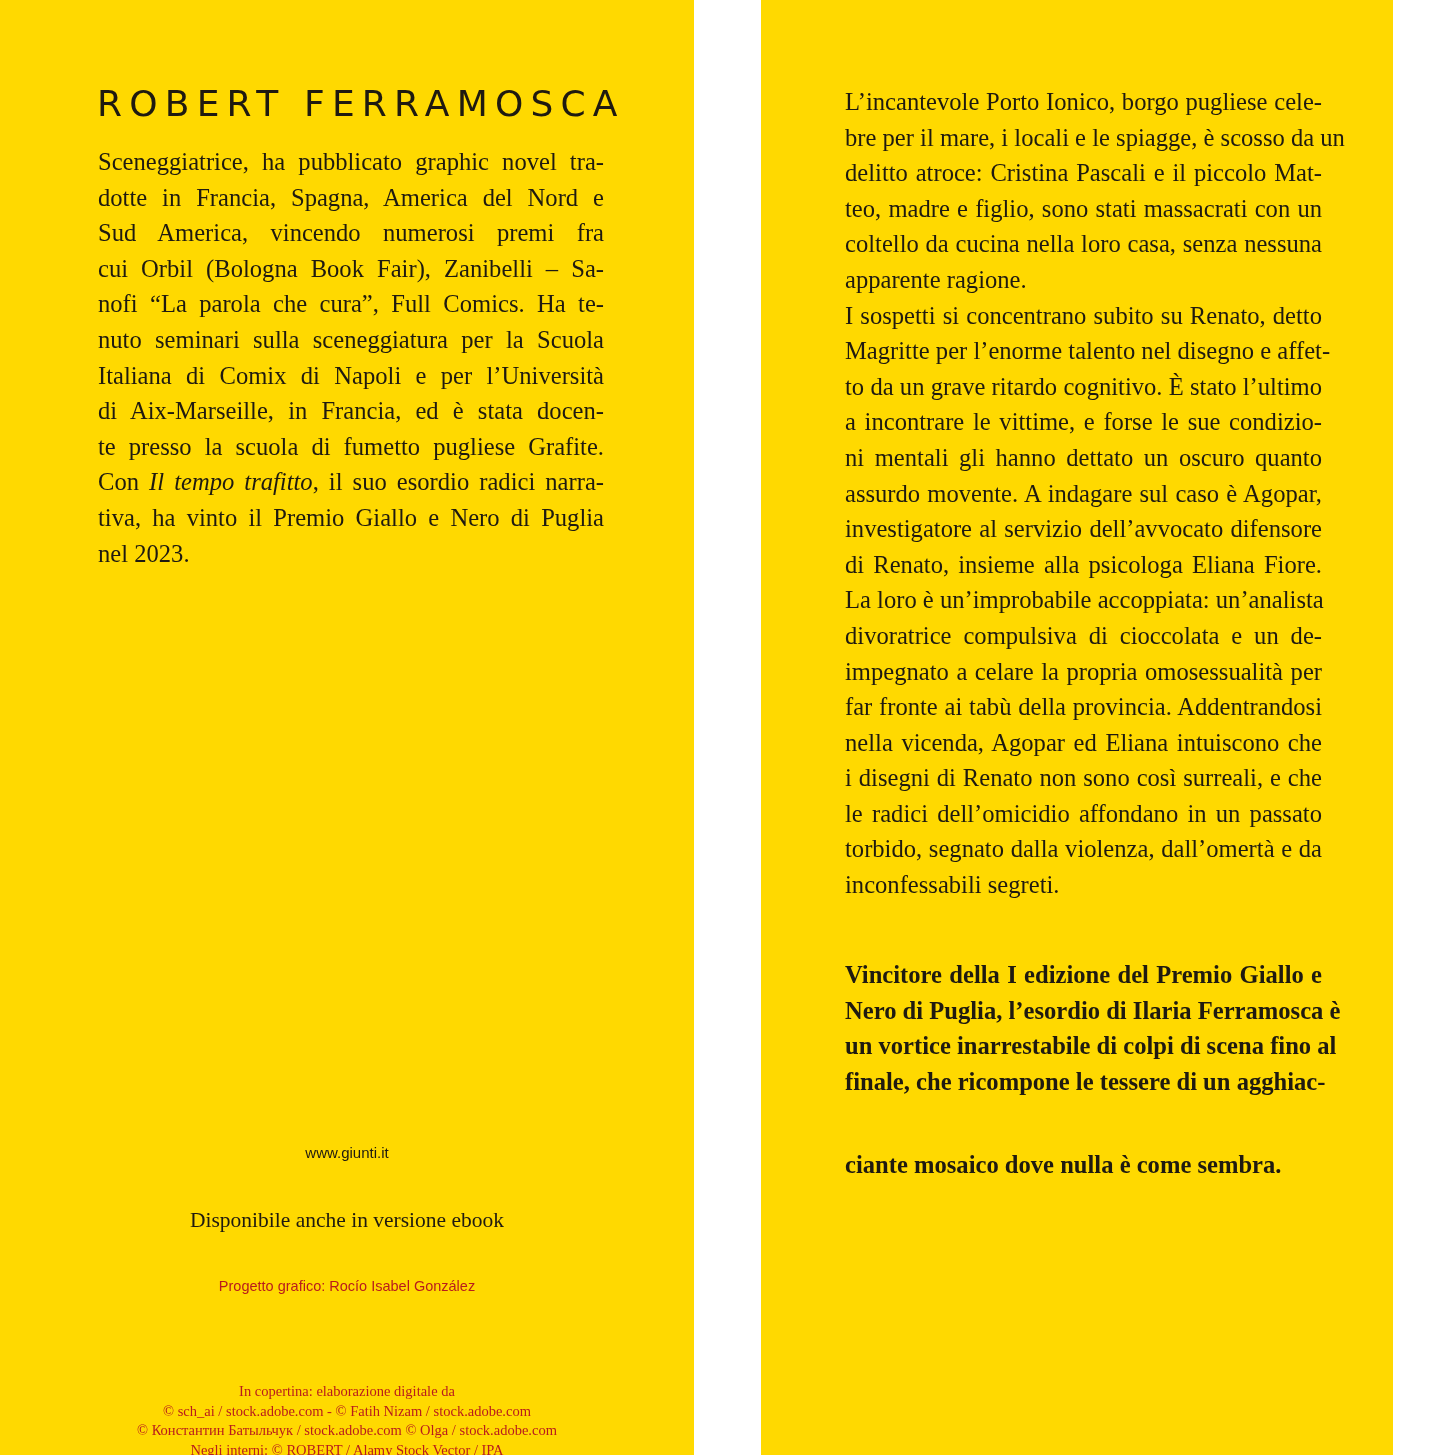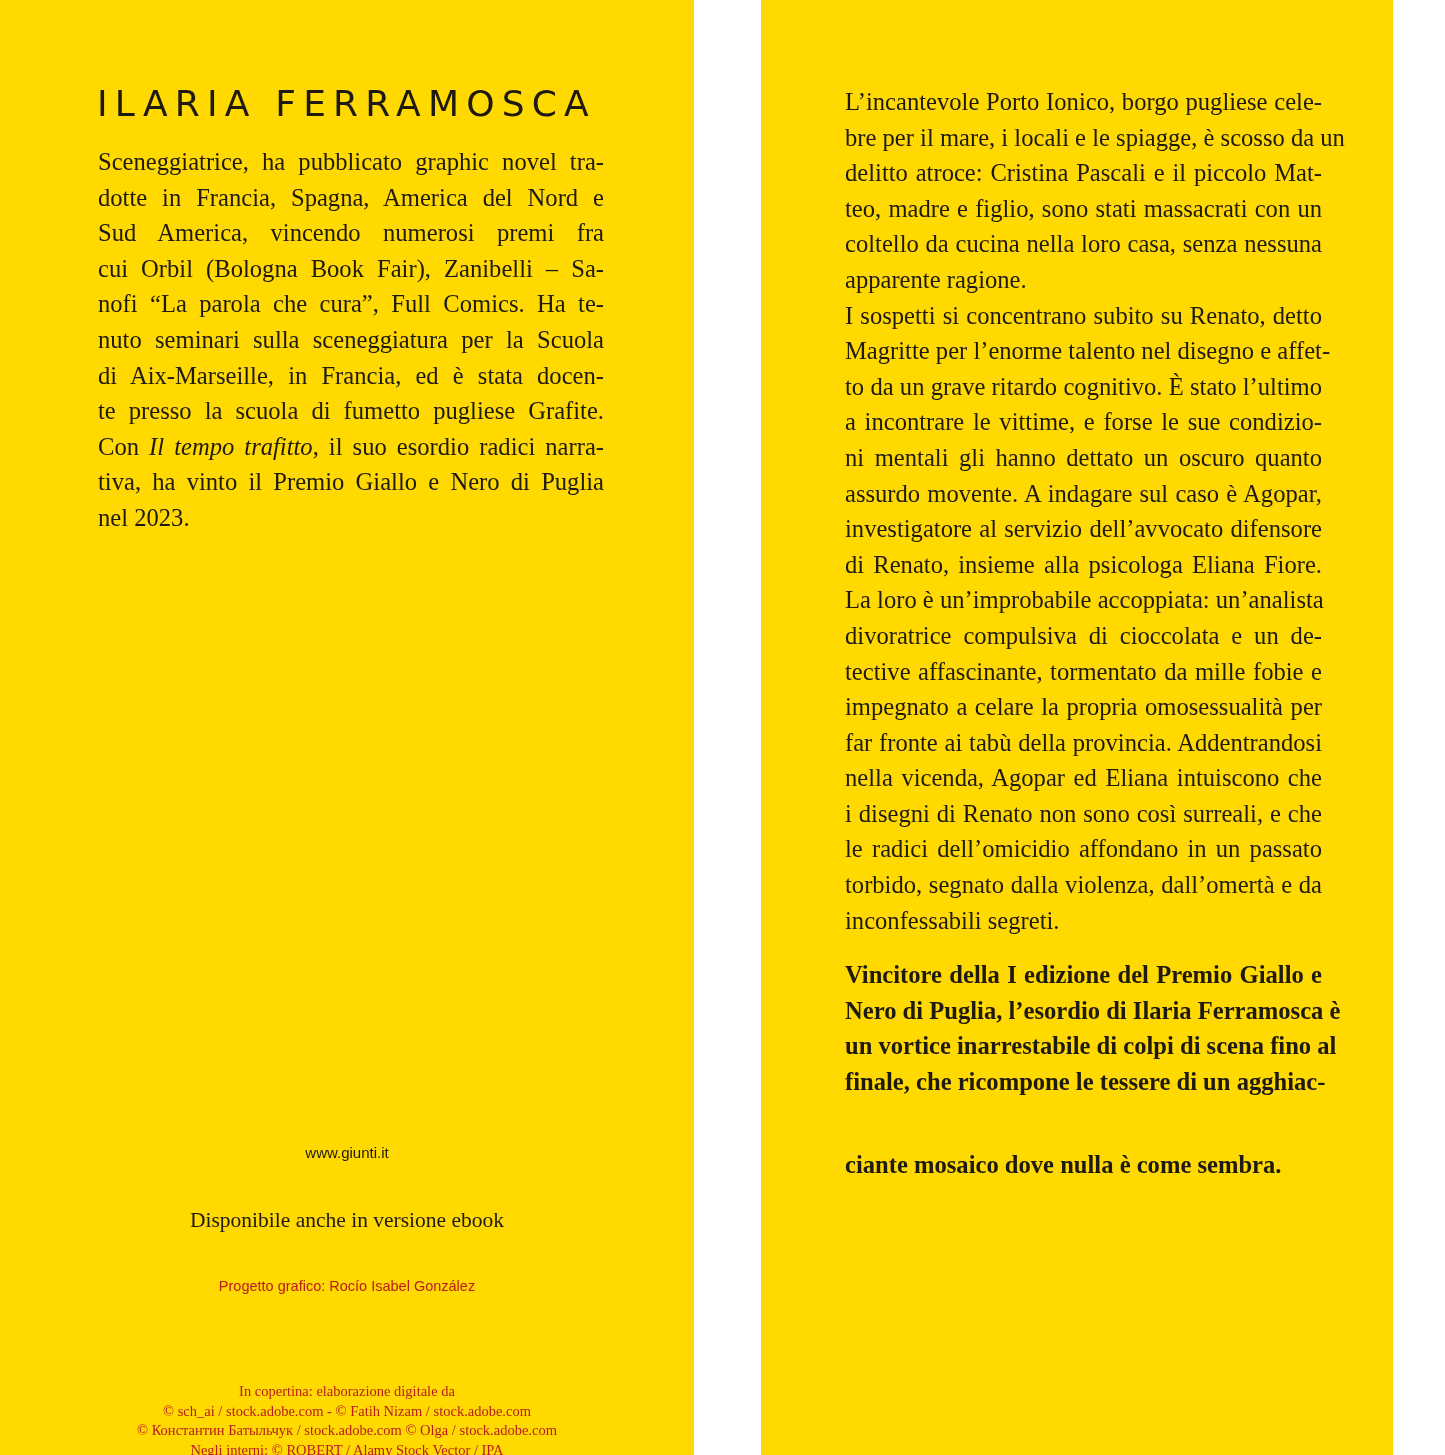--- a/index.html
+++ b/index.html
@@ -149,29 +149,30 @@
       margin-top: 48px;
     }
     em { font-style: italic; }
   </style>
 </head>
 <body>
 
 <div class="spread">
 
   <section class="panel panel-left">
-    <h1 class="author-name">ILARIA FERRAMOSCA</h1>
+    <h1 class="author-name">ROBERT FERRAMOSCA</h1>
 
     <div class="author-bio serif-body">
       <span class="line">Sceneggiatrice, ha pubblicato graphic novel tra-</span>
       <span class="line">dotte in Francia, Spagna, America del Nord e</span>
       <span class="line">Sud America, vincendo numerosi premi fra</span>
       <span class="line">cui Orbil (Bologna Book Fair), Zanibelli – Sa-</span>
       <span class="line">nofi “La parola che cura”, Full Comics. Ha te-</span>
       <span class="line">nuto seminari sulla sceneggiatura per la Scuola</span>
+      <span class="line">Italiana di Comix di Napoli e per l’Università</span>
       <span class="line">di Aix-Marseille, in Francia, ed è stata docen-</span>
       <span class="line">te presso la scuola di fumetto pugliese Grafite.</span>
       <span class="line"><span>Con </span><em>Il tempo trafitto</em><span>, il suo esordio radici narra-</span></span>
       <span class="line">tiva, ha vinto il Premio Giallo e Nero di Puglia</span>
       <span class="line last">nel 2023.</span>
     </div>
 
     <p class="website">www.giunti.it</p>
     <p class="ebook-note">Disponibile anche in versione ebook</p>
 
@@ -196,21 +197,20 @@
       <span class="line">I sospetti si concentrano subito su Renato, detto</span>
       <span class="line">Magritte per l’enorme talento nel disegno e affet-</span>
       <span class="line">to da un grave ritardo cognitivo. È stato l’ultimo</span>
       <span class="line">a incontrare le vittime, e forse le sue condizio-</span>
       <span class="line">ni mentali gli hanno dettato un oscuro quanto</span>
       <span class="line">assurdo movente. A indagare sul caso è Agopar,</span>
       <span class="line">investigatore al servizio dell’avvocato difensore</span>
       <span class="line">di Renato, insieme alla psicologa Eliana Fiore.</span>
       <span class="line">La loro è un’improbabile accoppiata: un’analista</span>
       <span class="line">divoratrice compulsiva di cioccolata e un de-</span>
-      <span class="line">tective affascinante, tormentato da mille fobie e</span>
       <span class="line">impegnato a celare la propria omosessualità per</span>
       <span class="line">far fronte ai tabù della provincia. Addentrandosi</span>
       <span class="line">nella vicenda, Agopar ed Eliana intuiscono che</span>
       <span class="line">i disegni di Renato non sono così surreali, e che</span>
       <span class="line">le radici dell’omicidio affondano in un passato</span>
       <span class="line">torbido, segnato dalla violenza, dall’omertà e da</span>
       <span class="line last">inconfessabili segreti.</span>
     </div>
 
     <div class="blurb serif-body">

